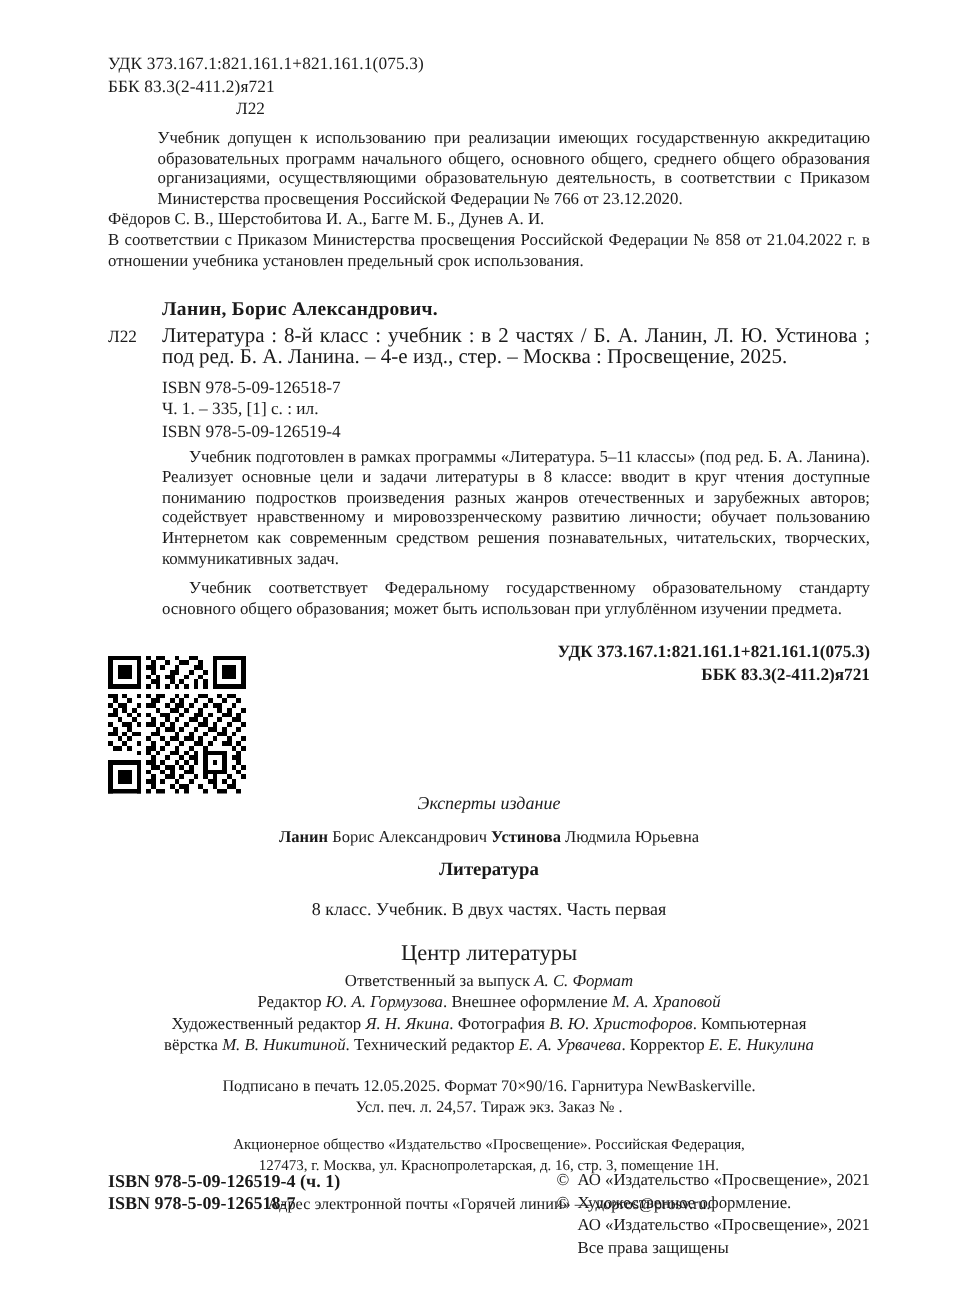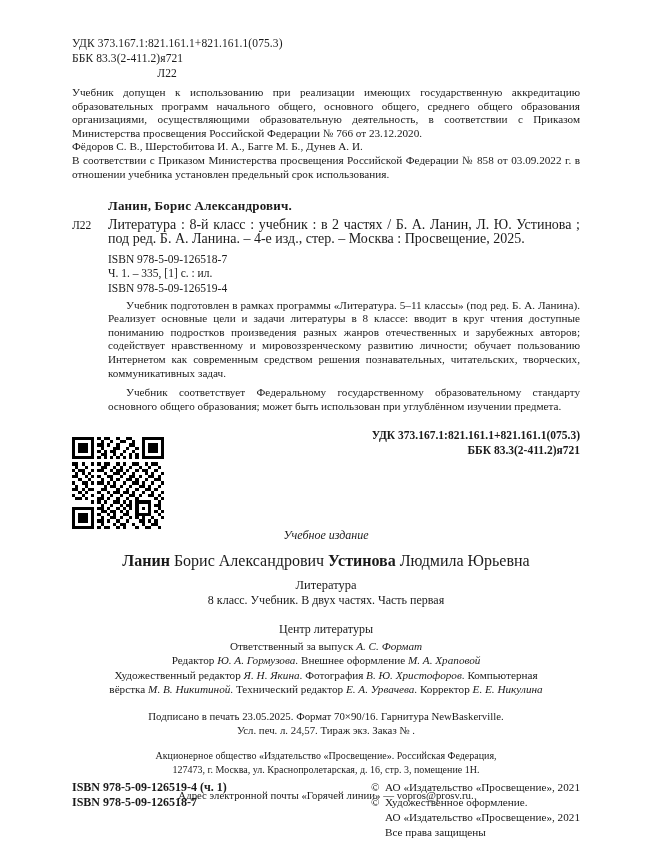--- a/index.html
+++ b/index.html
@@ -44,21 +44,21 @@
   }
 
   
   .approval { top: 86px; }
   .just {
     text-align: justify;
     font-size: 11.2px;
     line-height: 13.6px;
     text-align-last: left;
   }
-  .just.hy { hyphens: manual; }
+  .just.hy { hyphens: manual; margin-left: 33px; }
 
   
   .entry { top: 198px; }
   .entry-author {
     font-weight: bold;
     font-size: 13px;
     margin-left: 36px;
     letter-spacing: 0.2px;
   }
   .entry-row {
@@ -122,35 +122,35 @@
     width: 508px;
     top: 528px;
     text-align: center;
   }
   .ui-title {
     font-style: italic;
     font-size: 12px;
     margin-bottom: 9px;
   }
   .auth-line {
-    font-size: 16px;
+    font-size: 11px;
     margin-bottom: 8px;
   }
   .auth-line b { font-weight: bold; }
   .book-title {
-    font-weight: normal;
+    font-weight: bold;
     font-size: 12.5px;
-    margin-bottom: 0;
+    margin-bottom: 12px;
   }
   .book-sub {
     font-size: 12px;
     margin-bottom: 14px;
   }
   .center-name {
-    font-size: 12px;
+    font-size: 15px;
     margin-bottom: 2px;
   }
   .staff {
     font-size: 11.2px;
     line-height: 14.4px;
   }
   .staff i { font-style: italic; }
   .sign-block {
     font-size: 10.8px;
     line-height: 14px;
@@ -200,21 +200,21 @@
 
   <div class="col udk-block">
     <div class="udk-line">УДК 373.167.1:821.161.1+821.161.1(075.3)</div>
     <div class="udk-line">ББК 83.3(2-411.2)я721</div>
     <div class="l22-top">Л22</div>
   </div>
 
   <div class="col approval">
     <div class="just hy">Учебник допущен к использованию при реализации имеющих государственную аккредитацию образовательных программ начального общего, основного общего, среднего общего образования организациями, осуществляющими образовательную деятельность, в соответствии с Приказом Министерства просвещения Российской Федерации № 766 от 23.12.2020.</div>
     <div class="just">Фёдоров С. В., Шерстобитова И. А., Багге М. Б., Дунев А. И.</div>
-    <div class="just">В соответствии с Приказом Министерства просвещения Российской Федерации № 858 от 03.09.2022 г. в отношении учебника установлен предельный срок использования.</div>
+    <div class="just">В соответствии с Приказом Министерства просвещения Российской Федерации № 858 от 21.04.2022 г. в отношении учебника установлен предельный срок использования.</div>
   </div>
 
   <div class="col entry">
     <div class="entry-author">Ланин, Борис Александрович.</div>
     <div class="entry-row">
       <div class="entry-sig">Л22</div>
       <div class="entry-body">Литература : 8-й класс : учебник : в 2 частях / Б. А. Ланин, Л. Ю. Устинова ; под ред. Б. А. Ланина. – 4-е изд., стер. – Москва : Просвещение, 2025.</div>
     </div>
     <div class="isbn-line" style="margin-top:5px">ISBN 978-5-09-126518-7</div>
     <div class="isbn-line">Ч. 1. – 335, [1] с. : ил.</div>
@@ -463,21 +463,21 @@
         <rect x="14" y="28" width="1" height="1"></rect>
           <rect x="16" y="28" width="1" height="1"></rect>
         <rect x="20" y="28" width="1" height="1"></rect>
           <rect x="23" y="28" width="2" height="1"></rect>
         <rect x="27" y="28" width="1" height="1"></rect>
       </g>
     </svg>
   </div>
 
   <div class="colophon">
-    <div class="ui-title">Учебное издание</div>
+    <div class="ui-title">Эксперты издание</div>
     <div class="auth-line">
       <b>Ланин</b>
       <span>Борис Александрович</span>
       <b>Устинова</b>
       <span>Людмила Юрьевна</span>
     </div>
     <div class="book-title">Литература</div>
     <div class="book-sub">8 класс. Учебник. В двух частях. Часть первая</div>
     <div class="center-name">Центр литературы</div>
 
@@ -490,21 +490,21 @@
       </div>
       <div>
         <span>Художественный редактор </span><i>Я. Н. Якина</i><span>. Фотография </span><i>В. Ю. Христофоров</i><span>. Компьютерная</span>
       </div>
       <div>
         <span>вёрстка </span><i>М. В. Никитиной</i><span>. Технический редактор </span><i>Е. А. Урвачева</i><span>. Корректор </span><i>Е. Е. Никулина</i>
       </div>
     </div>
 
     <div class="sign-block">
-      <div>Подписано в печать 23.05.2025. Формат 70×90/16. Гарнитура NewBaskerville.</div>
+      <div>Подписано в печать 12.05.2025. Формат 70×90/16. Гарнитура NewBaskerville.</div>
       <div>Усл. печ. л. 24,57. Тираж           экз. Заказ №           .</div>
     </div>
 
     <div class="pub-block">
       <div>Акционерное общество «Издательство «Просвещение». Российская Федерация,</div>
       <div>127473, г. Москва, ул. Краснопролетарская, д. 16, стр. 3, помещение 1Н.</div>
     </div>
 
     <div class="email-block">Адрес электронной почты «Горячей линии» — vopros@prosv.ru.</div>
   </div>

